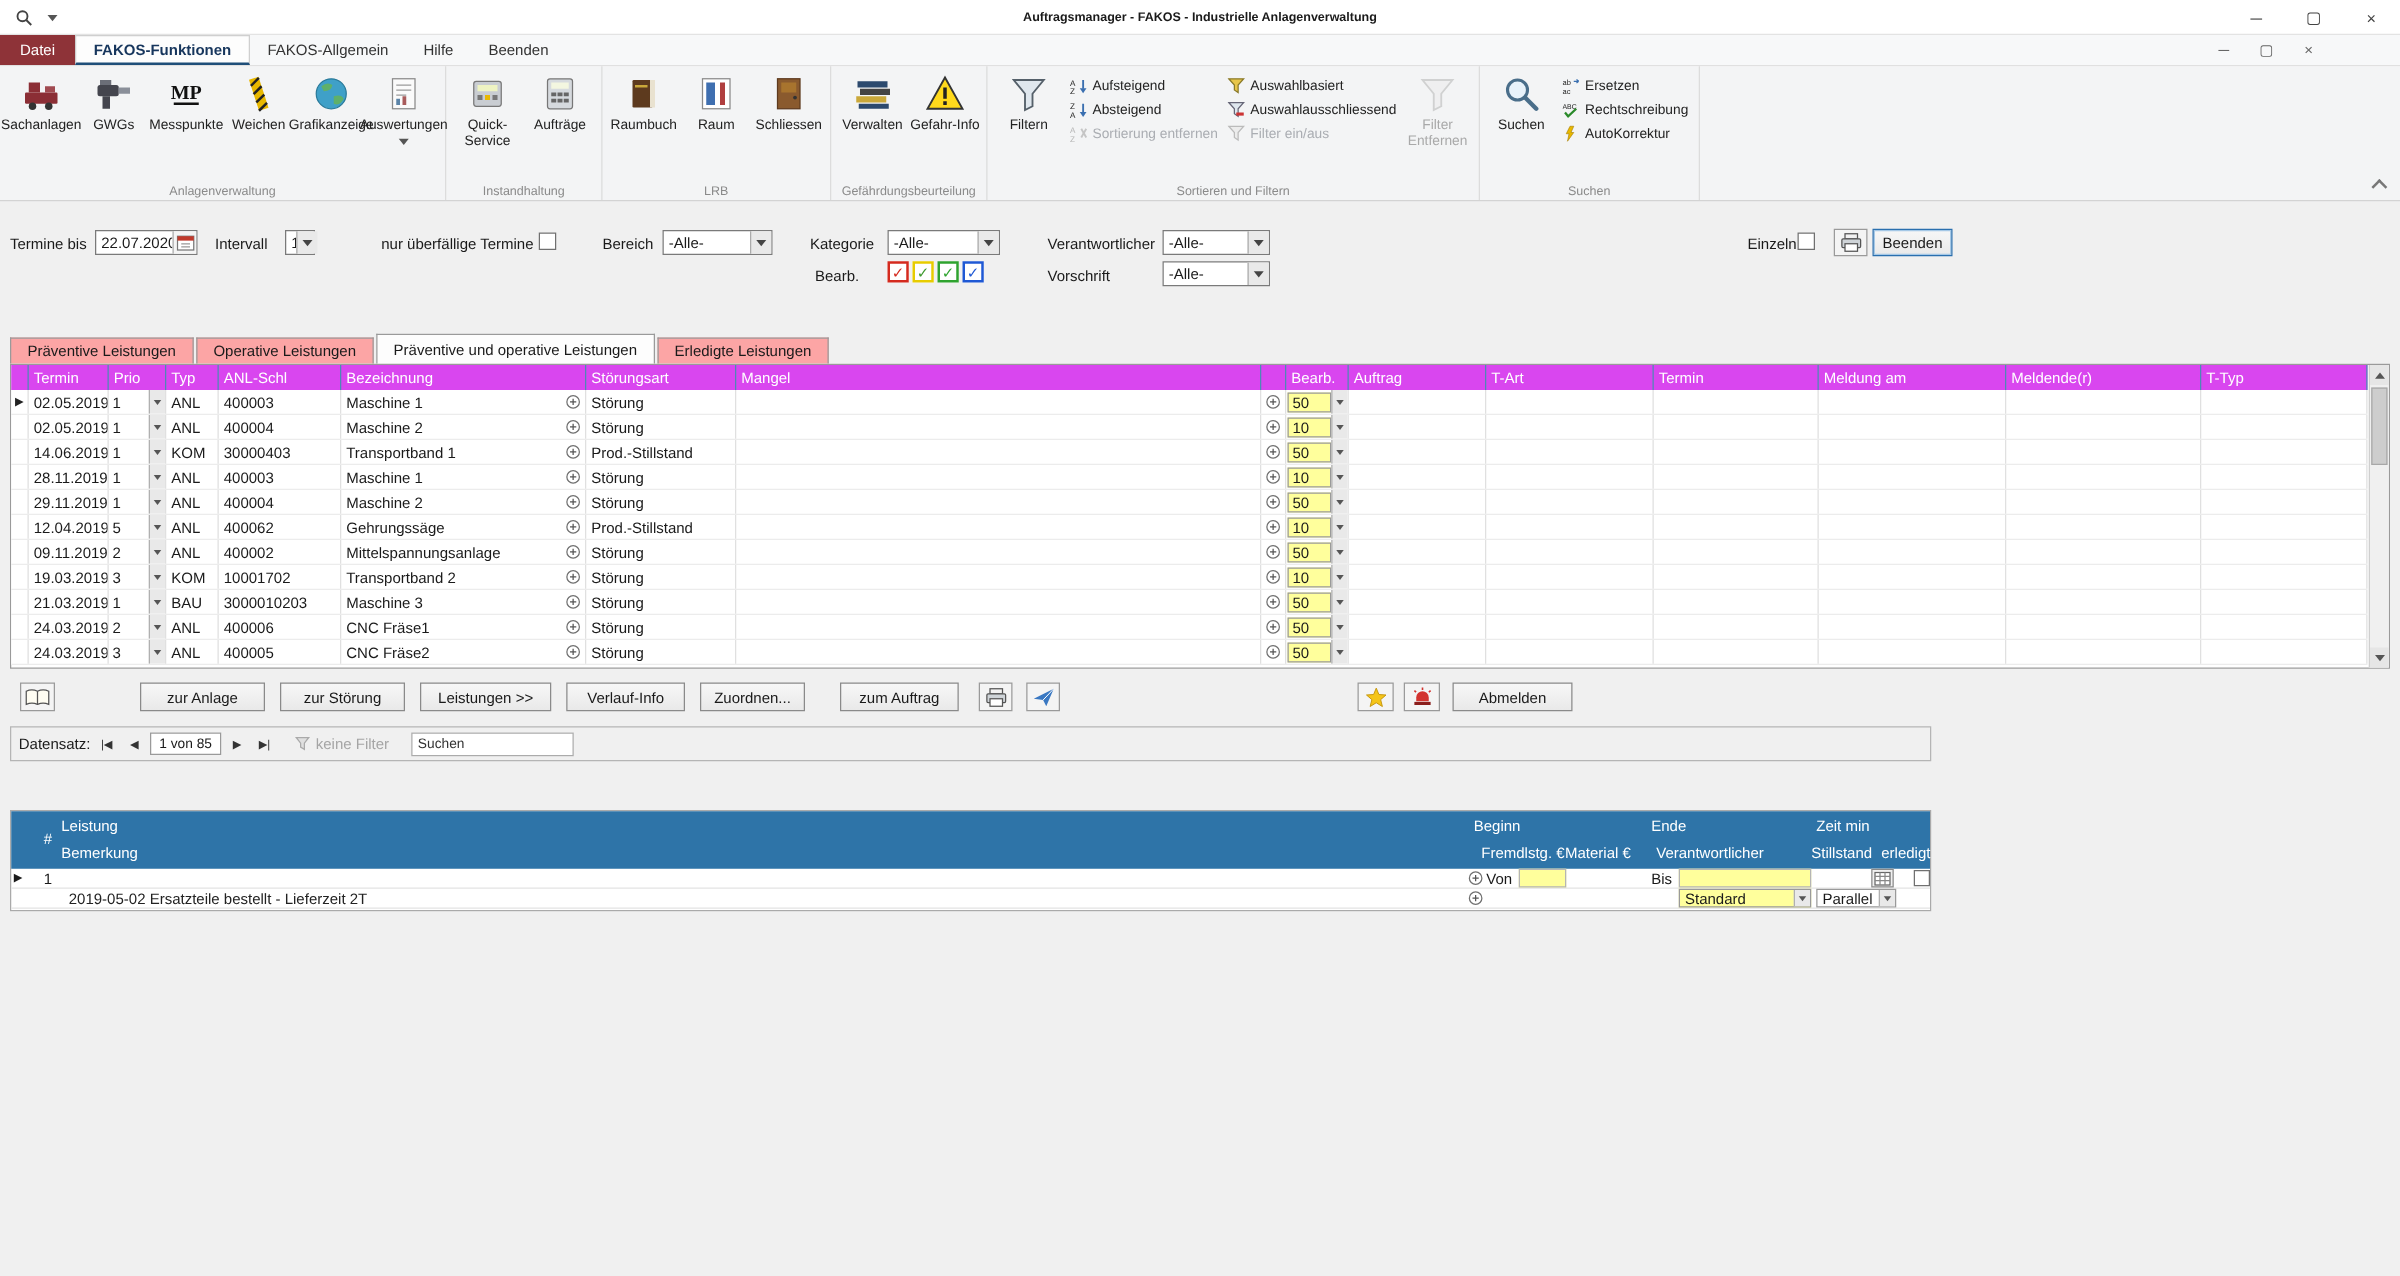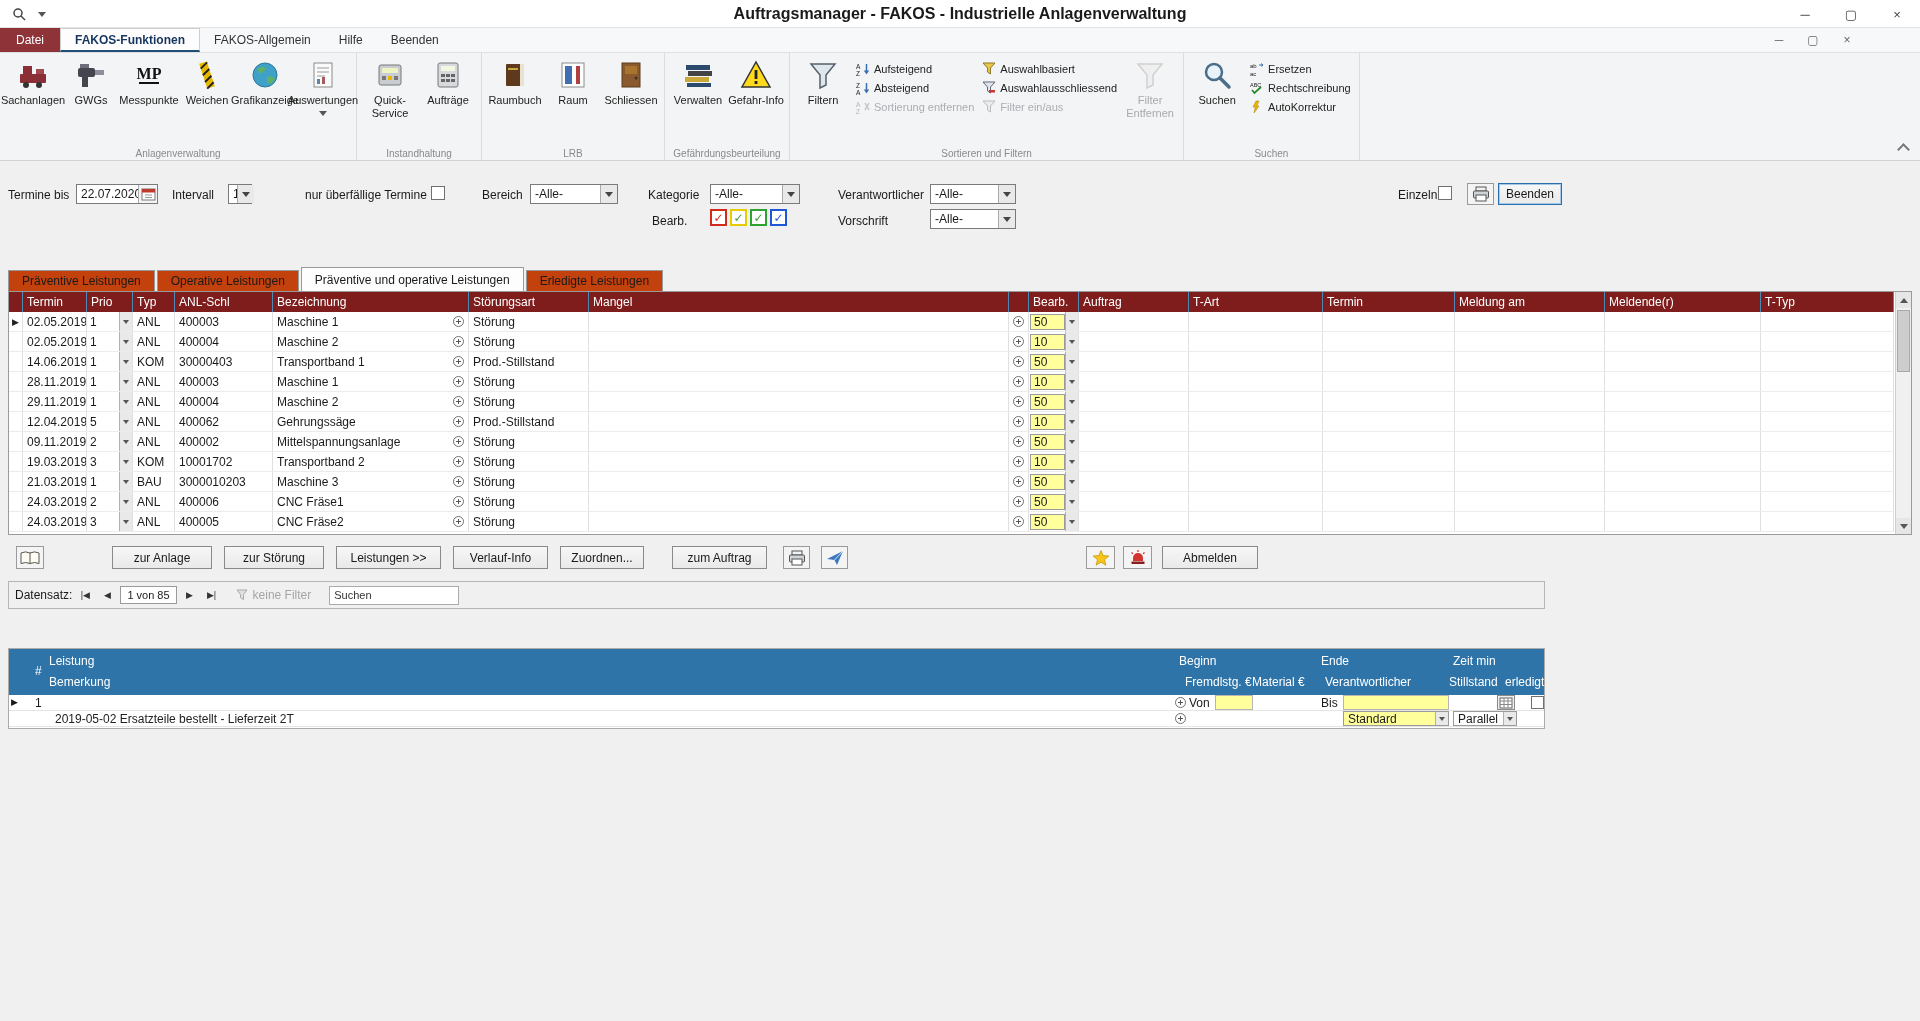--- a/index.html
+++ b/index.html
@@ -3,21 +3,21 @@
 <meta charset="utf-8">
 <style>
 *{margin:0;padding:0;box-sizing:border-box}
 body{width:1920px;height:1021px;overflow:hidden;background:#e9e9e9;font-family:"Liberation Sans","DejaVu Sans",sans-serif;font-size:12px;color:#1a1a1a}
 .win{position:absolute;inset:0;width:1920px;height:1021px;background:#f0f0f0}
 svg{display:block}
 
 .titlebar{position:absolute;top:0;left:0;width:100%;height:28px;background:#fff;border-bottom:1px solid #e3e3e3}
 .qat{position:absolute;left:12px;top:0;height:28px;display:flex;align-items:center;gap:12px}
 .caret{width:0;height:0;border:4px solid transparent;border-top:5px solid #555;margin-top:4px}
-.title{position:absolute;left:0;right:0;top:0;height:28px;display:flex;align-items:center;justify-content:center;font-size:16px;font-weight:bold}
+.title{position:absolute;left:0;right:0;top:0;height:28px;display:flex;align-items:center;justify-content:center;font-size:10px;font-weight:bold}
 .wctrl{position:absolute;right:0;top:0;height:28px;display:flex;z-index:2}
 .wbtn{width:46px;height:28px;display:flex;align-items:center;justify-content:center;color:#444;font-size:13px}
 
 .menubar{position:absolute;top:28px;left:0;width:100%;height:25px;background:#f7f8f9;border-bottom:1px solid #e0e0e0;display:flex;align-items:stretch}
 .mtab{padding:0 14px;display:flex;align-items:center;color:#333;white-space:nowrap}
 .mtab.datei{background:#8e3338;color:#fff;padding:0 16px}
 .mtab.active{background:#fdfdfd;border:1px solid #cfcfcf;border-bottom:2px solid #1f4e79;color:#17365d;font-weight:bold}
 .mdictrl{margin-left:auto;margin-right:56px;display:flex;align-items:center}
 .mdibtn{width:34px;height:25px;display:flex;align-items:center;justify-content:center;color:#666;font-size:12px}
 
@@ -45,25 +45,25 @@
 .cbf::after{content:"✓"}
 .cb0{border-color:#d42a1e;color:#d42a1e}
 .cb1{border-color:#e7cc00;color:#3f9a2f}
 .cb2{border-color:#2fa32f;color:#2fa32f}
 .cb3{border-color:#1f58d4;color:#1f58d4}
 .btn{border:1px solid #8a8a8a;background:linear-gradient(#f7f7f7,#e9e9e9);display:flex;align-items:center;justify-content:center;font-size:12px;color:#1a1a1a;white-space:nowrap}
 .btn.primary{border:1px solid #2a6fae;box-shadow:inset 0 0 0 1px #a5c8e6}
 .ibtn{border:1px solid #9a9a9a;background:#f4f4f4;display:flex;align-items:center;justify-content:center}
 
 .tabstrip{position:absolute;top:267px;left:8px;height:24px;display:flex;align-items:flex-end}
-.tab{height:21px;display:flex;align-items:center;padding:0 13px;border:1px solid #9a9a9a;border-bottom:none;background:#c2410c;margin-right:2px;white-space:nowrap}
+.tab{height:21px;display:flex;align-items:center;padding:0 13px;border:1px solid #9a9a9a;border-bottom:none;background:#fca5a5;margin-right:2px;white-space:nowrap}
 .tab.active{height:24px;background:#fdfdfd}
 
 .maintable{position:absolute;top:291px;left:8px;width:1904px;height:244px;background:#fff;border:1px solid #9a9a9a;padding-right:17px}
-.thead{display:flex;height:20px;background:#7f1d1d;color:#fff}
+.thead{display:flex;height:20px;background:#d946ef;color:#fff}
 .th{display:flex;align-items:center;padding:0 4px;border-right:1px solid #4d89b5;overflow:hidden;white-space:nowrap}
 .tbody{position:relative}
 .trow{display:flex;height:20px;background:#fff;border-bottom:1px solid #ececec}
 .tc{display:flex;align-items:center;padding:0 4px;border-right:1px solid #e0e0e0;overflow:hidden;white-space:nowrap}
 .w-sel{width:14px;flex:none;padding:0;justify-content:center}
 .w-termin{width:64px;flex:none}
 .w-prio{width:46px;flex:none;padding:0}
 .w-typ{width:42px;flex:none}
 .w-anl{width:98px;flex:none}
 .w-bez{width:196px;flex:none;justify-content:space-between}

